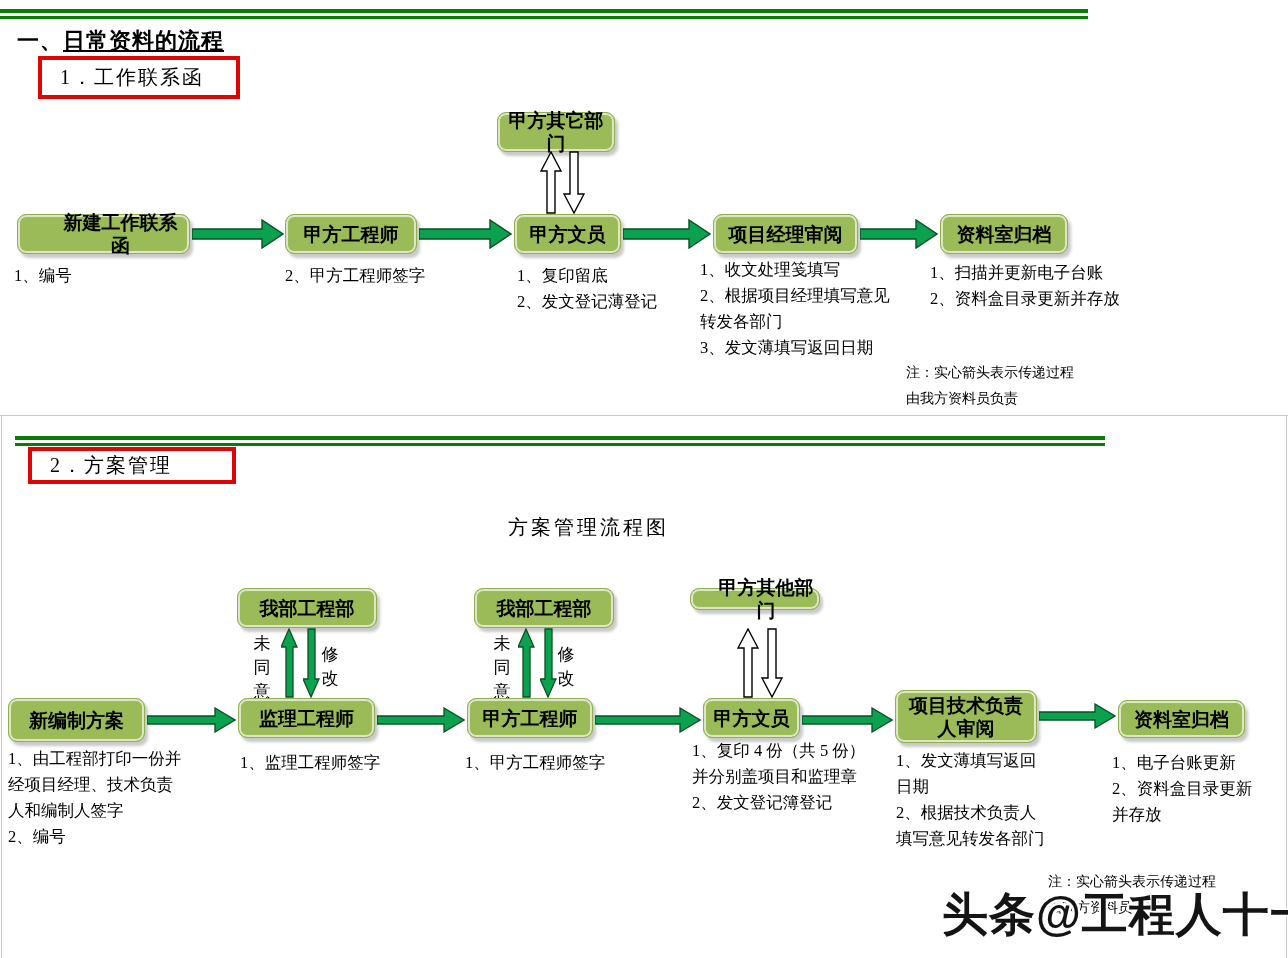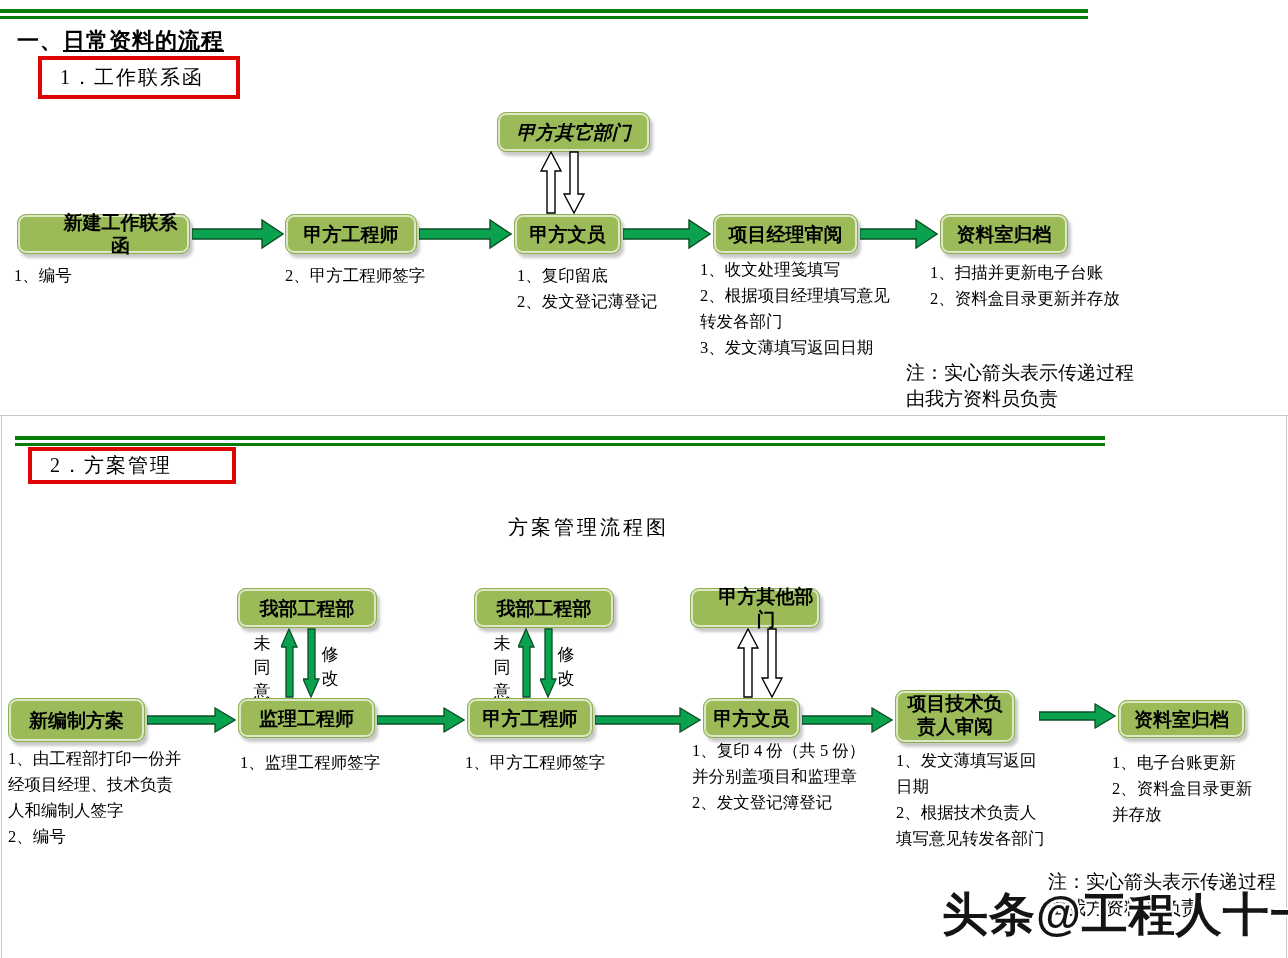--- a/index.html
+++ b/index.html
@@ -17,21 +17,21 @@
   .redbox { position:absolute; border:4px solid #e00505; display:flex; align-items:center;
             font-size:20px; letter-spacing:2px; padding-left:18px; box-sizing:border-box; background:#fff; }
   
   .gbox { position:absolute; background:#9bbb59; border:1px solid #8fae4f; border-radius:9px;
           box-shadow: inset 0 0 0 2px rgba(255,255,255,0.65), 3px 4px 3px rgba(165,165,165,0.6);
           display:flex; align-items:center; justify-content:center; text-align:center;
           font-weight:bold; font-size:19px; line-height:23px; box-sizing:border-box; padding:2px 4px; }
   
   .note { position:absolute; font-size:16.5px; line-height:26px; white-space:nowrap; }
   .note div { white-space:nowrap; }
-  .legend { position:absolute; font-size:19px; line-height:26px; }
+  .legend { position:absolute; font-size:14px; line-height:26px; }
   
   .vlabel { position:absolute; width:20px; font-size:17px; line-height:24px; text-align:center; word-break:break-all; }
   
   .ctitle { position:absolute; font-size:20px; letter-spacing:3px; }
   svg.arr { position:absolute; display:block; }
   
   .frame { position:absolute; background:#c9c9c9; }
   .watermark { position:absolute; left:942px; top:884px; font-size:46px; font-weight:bold;
     color:#141414; letter-spacing:1px; z-index:6; white-space:nowrap;
     font-family:"Liberation Sans", sans-serif;
@@ -46,21 +46,21 @@
   <div class="dline" style="left:0; top:9px; width:1088px;"></div>
 
   <div class="heading">
     <span>一、</span><span class="und">日常资料的流程</span>
   </div>
 
   <div class="redbox" style="left:38px; top:56px; width:202px; height:43px;">
     <span>1．工作联系函</span>
   </div>
 
-  <div class="gbox" style="left:497px; top:112px; width:153px; height:40px;font-style:italic;">
+  <div class="gbox" style="left:497px; top:112px; width:118px; height:40px;">
     <span>甲方其它部门</span>
   </div>
 
   <svg class="arr" style="left:540px; top:151px;" width="22" height="63">
     <polygon points="11,1 1,20 7,20 7,62 15,62 15,20 21,20" fill="#ffffff" stroke="#000000" stroke-width="1.4"></polygon>
   </svg>
   <svg class="arr" style="left:563px; top:151px;" width="22" height="63">
     <polygon points="11,62 1,43 7,43 7,1 15,1 15,43 21,43" fill="#ffffff" stroke="#000000" stroke-width="1.4"></polygon>
   </svg>
 
@@ -129,21 +129,21 @@
   </div>
 
   <div class="ctitle" style="left:508px; top:514px;">方案管理流程图</div>
 
   <div class="gbox" style="left:237px; top:588px; width:140px; height:40px;">
     <span>我部工程部</span>
   </div>
   <div class="gbox" style="left:474px; top:588px; width:140px; height:40px;">
     <span>我部工程部</span>
   </div>
-  <div class="gbox" style="left:690px; top:588px; width:130px; height:40px;padding-left:26px;">
+  <div class="gbox" style="left:690px; top:588px; width:130px; height:22px;padding-left:26px;">
     <span>甲方其他部门</span>
   </div>
 
   <div class="vlabel" style="left:252px; top:632px;">未同意</div>
   <svg class="arr" style="left:281px; top:628px;" width="17" height="70">
     <polygon points="8,1 0,19 5,19 5,69 12,69 12,19 16,19" fill="#0aa14f" stroke="#0a4f26" stroke-width="1.3"></polygon>
   </svg>
   <svg class="arr" style="left:303px; top:628px;" width="17" height="70">
     <polygon points="8,69 0,51 5,51 5,1 12,1 12,51 16,51" fill="#0aa14f" stroke="#0a4f26" stroke-width="1.3"></polygon>
   </svg>
@@ -182,21 +182,21 @@
   </div>
   <svg class="arr" style="left:595px; top:707px;" width="106" height="26">
     <polygon points="0,9 85,9 85,1 105,13 85,25 85,17 0,17" fill="#0aa14f" stroke="#0a4f26" stroke-width="1.3"></polygon>
   </svg>
   <div class="gbox" style="left:703px; top:698px; width:97px; height:40px;">
     <span>甲方文员</span>
   </div>
   <svg class="arr" style="left:802px; top:707px;" width="91" height="26">
     <polygon points="0,9 70,9 70,1 90,13 70,25 70,17 0,17" fill="#0aa14f" stroke="#0a4f26" stroke-width="1.3"></polygon>
   </svg>
-  <div class="gbox" style="left:895px; top:690px; width:120px; height:53px;font-family:Liberation Mono, monospace;">
+  <div class="gbox" style="left:895px; top:690px; width:142px; height:53px;">
     <span>项目技术负责人审阅</span>
   </div>
   <svg class="arr" style="left:1039px; top:703px;" width="77" height="26">
     <polygon points="0,9 56,9 56,1 76,13 56,25 56,17 0,17" fill="#0aa14f" stroke="#0a4f26" stroke-width="1.3"></polygon>
   </svg>
   <div class="gbox" style="left:1118px; top:700px; width:127px; height:38px;">
     <span>资料室归档</span>
   </div>
 
   <div class="note" style="left:8px; top:746px;">

